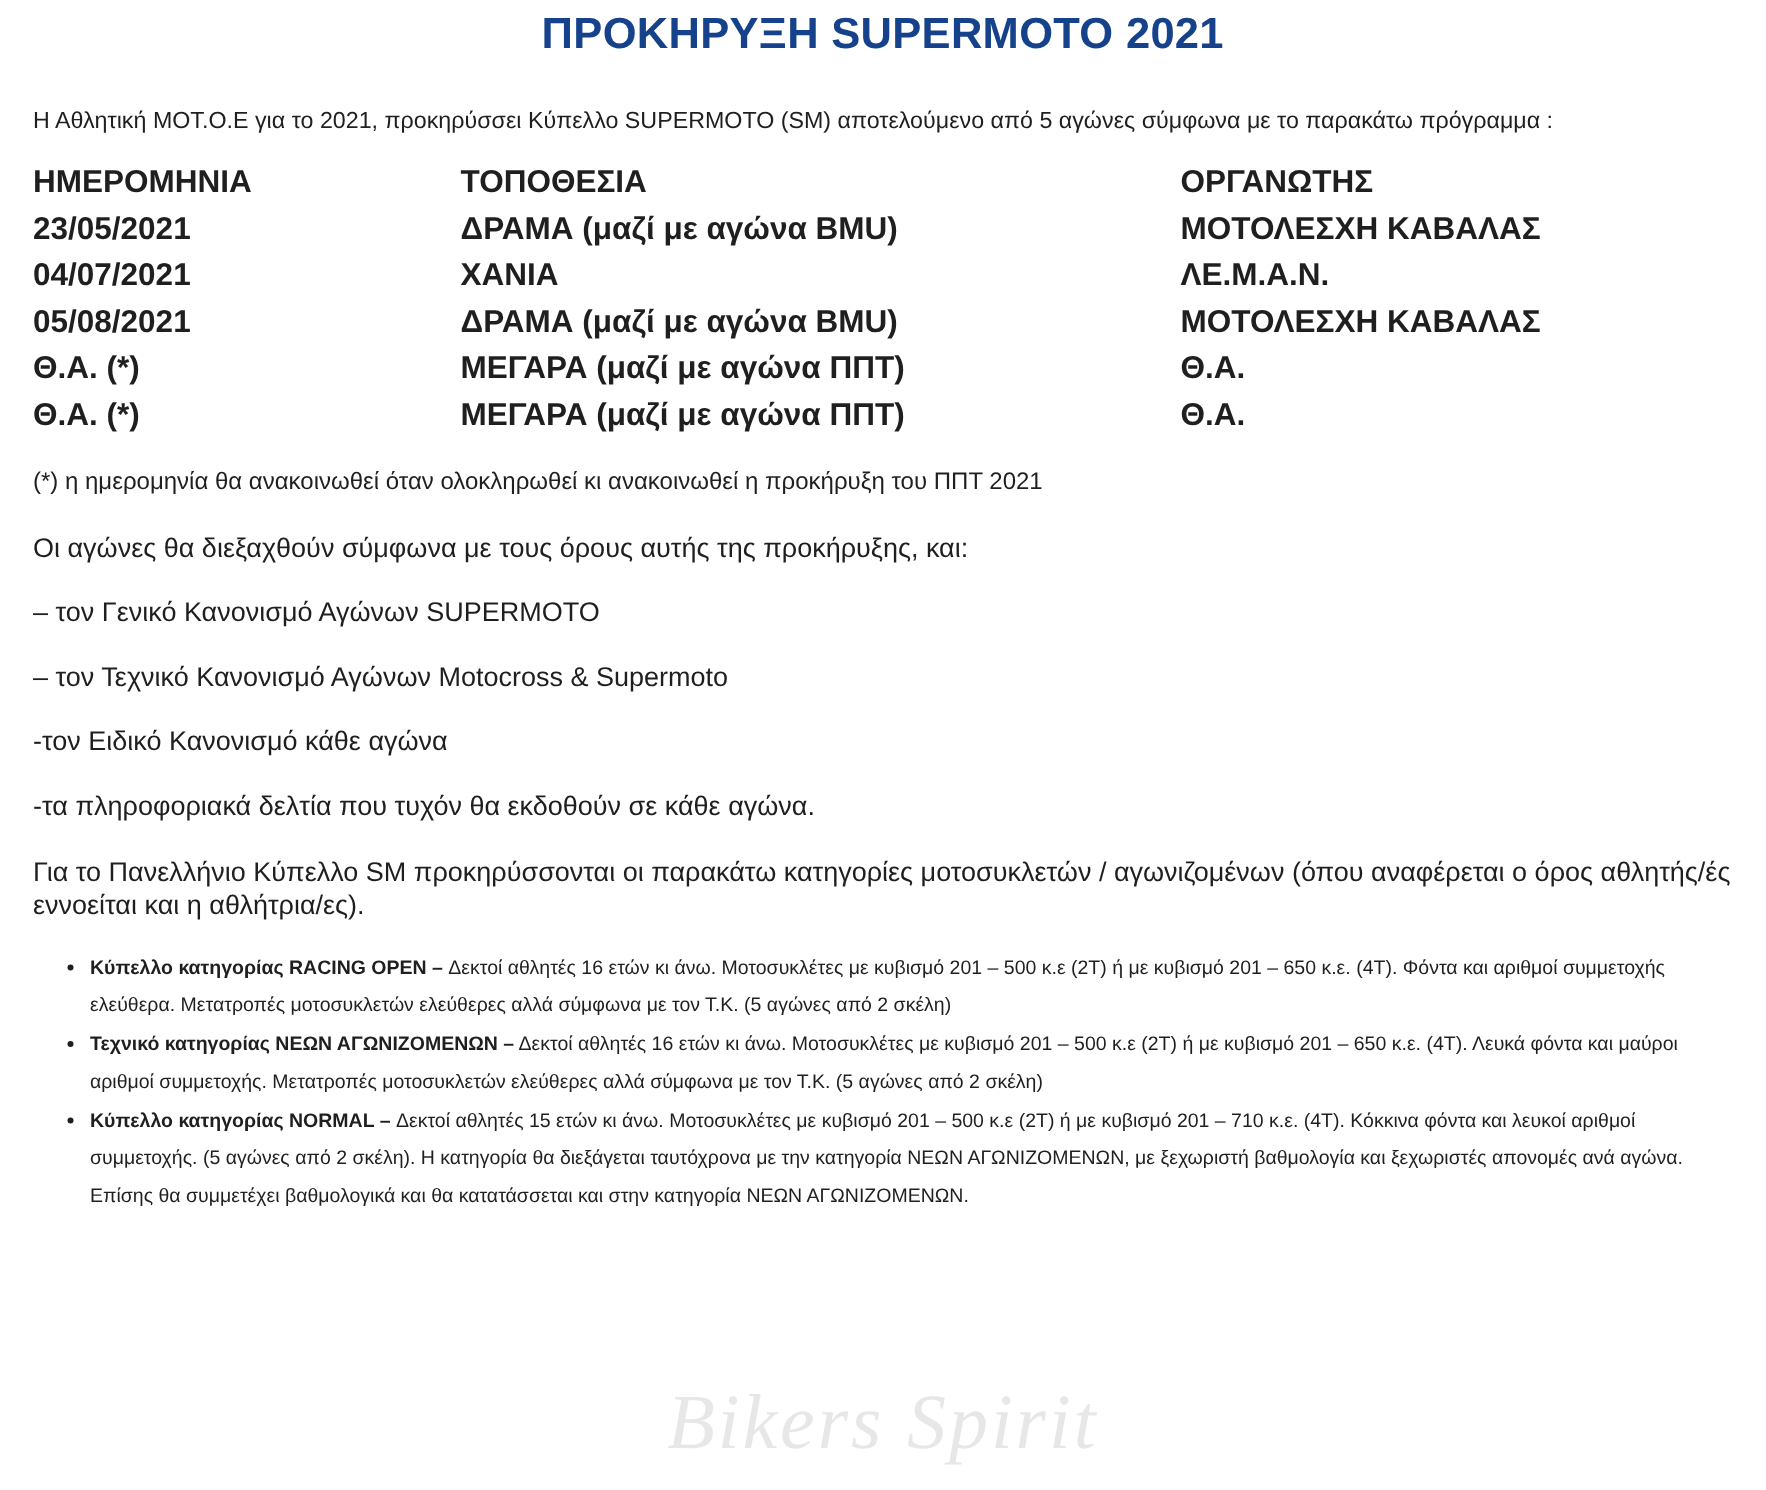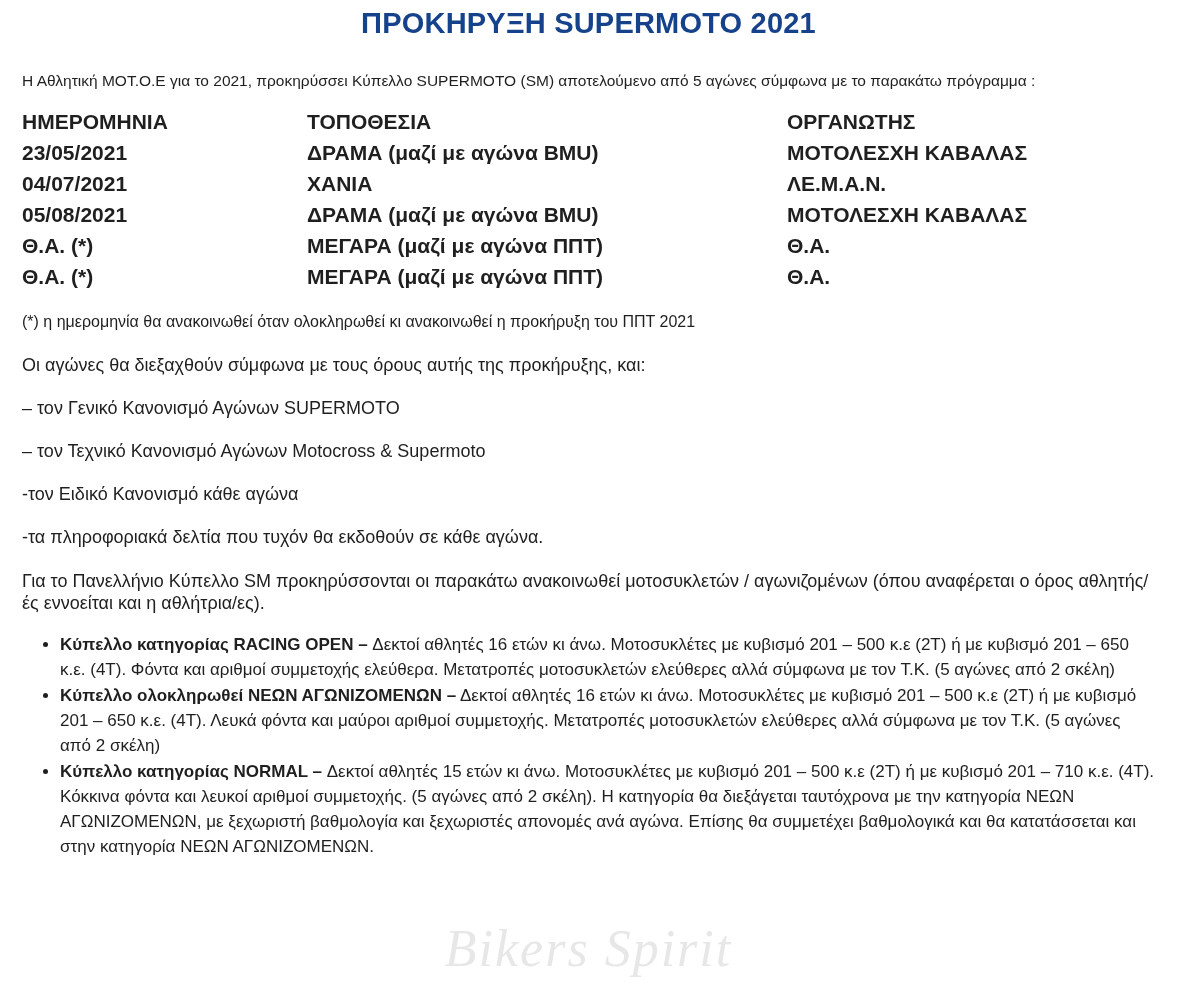--- a/index.html
+++ b/index.html
@@ -67,21 +67,21 @@
     color: #1f1f1f;
     margin-top: 22px;
     line-height: 22px;
   }
   .para.tight { margin-top: 21px; }
   .bullets {
     margin: 17px 0 0 0;
     padding-left: 38px;
   }
   .bullets li {
-    font-size: 17px;
+    font-size: 13px;
     color: #1f1f1f;
     line-height: 25px;
     margin-bottom: 1px;
   }
   .bullets li b { font-weight: bold; }
   .watermark {
     position: absolute;
     left: 0;
     top: 0;
     width: 1177px;
@@ -150,28 +150,28 @@
 
   <p class="note">(*) η ημερομηνία θα ανακοινωθεί όταν ολοκληρωθεί κι ανακοινωθεί η προκήρυξη του ΠΠΤ 2021</p>
 
   <p class="para">Οι αγώνες θα διεξαχθούν σύμφωνα με τους όρους αυτής της προκήρυξης, και:</p>
 
   <p class="para tight">– τον Γενικό Κανονισμό Αγώνων SUPERMOTO</p>
   <p class="para tight">– τον Τεχνικό Κανονισμό Αγώνων Motocross &amp; Supermoto</p>
   <p class="para tight">-τον Ειδικό Κανονισμό κάθε αγώνα</p>
   <p class="para tight">-τα πληροφοριακά δελτία που τυχόν θα εκδοθούν σε κάθε αγώνα.</p>
 
-  <p class="para">Για το Πανελλήνιο Κύπελλο SM προκηρύσσονται οι παρακάτω ανακοινωθεί μοτοσυκλετών / αγωνιζομένων (όπου αναφέρεται ο όρος αθλητής/ές εννοείται και η αθλήτρια/ες).</p>
+  <p class="para">Για το Πανελλήνιο Κύπελλο SM προκηρύσσονται οι παρακάτω κατηγορίες μοτοσυκλετών / αγωνιζομένων (όπου αναφέρεται ο όρος αθλητής/ές εννοείται και η αθλήτρια/ες).</p>
 
   <ul class="bullets">
     <li>
       <b>Κύπελλο κατηγορίας RACING OPEN –</b><span> Δεκτοί αθλητές 16 ετών κι άνω. Μοτοσυκλέτες με κυβισμό 201 – 500 κ.ε (2Τ) ή με κυβισμό 201 – 650 κ.ε. (4Τ). Φόντα και αριθμοί συμμετοχής ελεύθερα. Μετατροπές μοτοσυκλετών ελεύθερες αλλά σύμφωνα με τον Τ.Κ. (5 αγώνες από 2 σκέλη)</span>
     </li>
     <li>
-      <b>Κύπελλο ολοκληρωθεί ΝΕΩΝ ΑΓΩΝΙΖΟΜΕΝΩΝ –</b><span> Δεκτοί αθλητές 16 ετών κι άνω. Μοτοσυκλέτες με κυβισμό 201 – 500 κ.ε (2Τ) ή με κυβισμό 201 – 650 κ.ε. (4Τ). Λευκά φόντα και μαύροι αριθμοί συμμετοχής. Μετατροπές μοτοσυκλετών ελεύθερες αλλά σύμφωνα με τον Τ.Κ. (5 αγώνες από 2 σκέλη)</span>
+      <b>Τεχνικό κατηγορίας ΝΕΩΝ ΑΓΩΝΙΖΟΜΕΝΩΝ –</b><span> Δεκτοί αθλητές 16 ετών κι άνω. Μοτοσυκλέτες με κυβισμό 201 – 500 κ.ε (2Τ) ή με κυβισμό 201 – 650 κ.ε. (4Τ). Λευκά φόντα και μαύροι αριθμοί συμμετοχής. Μετατροπές μοτοσυκλετών ελεύθερες αλλά σύμφωνα με τον Τ.Κ. (5 αγώνες από 2 σκέλη)</span>
     </li>
     <li>
       <b>Κύπελλο κατηγορίας NORMAL –</b><span> Δεκτοί αθλητές 15 ετών κι άνω. Μοτοσυκλέτες με κυβισμό 201 – 500 κ.ε (2Τ) ή με κυβισμό 201 – 710 κ.ε. (4Τ). Κόκκινα φόντα και λευκοί αριθμοί συμμετοχής.  (5 αγώνες από 2 σκέλη).  Η κατηγορία θα διεξάγεται ταυτόχρονα με την κατηγορία ΝΕΩΝ ΑΓΩΝΙΖΟΜΕΝΩΝ, με ξεχωριστή βαθμολογία και ξεχωριστές απονομές ανά αγώνα. Επίσης θα συμμετέχει βαθμολογικά και θα κατατάσσεται και στην κατηγορία ΝΕΩΝ ΑΓΩΝΙΖΟΜΕΝΩΝ.</span>
     </li>
   </ul>
 
   <div class="watermark">
     <span>Bikers Spirit</span>
   </div>
 

